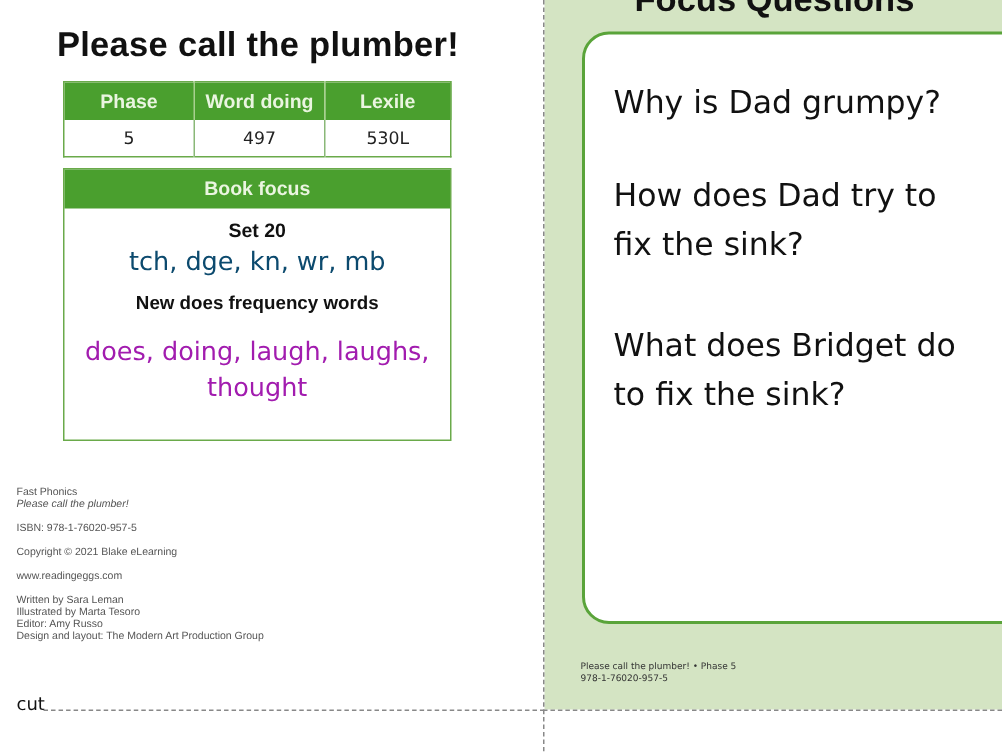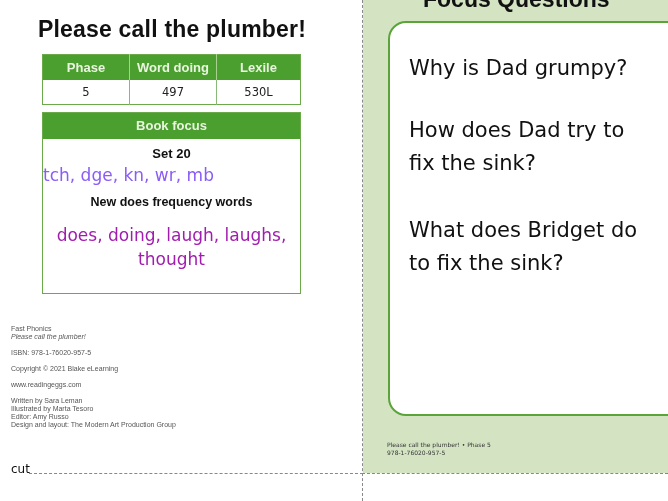--- a/index.html
+++ b/index.html
@@ -30,21 +30,21 @@
   .info-table td:last-child { border-right: none; }
   .focus-box {
     position: absolute; left: 42px; top: 112px; width: 257px; height: 180px;
     border: 1px solid #6aaa4a; background: #fff;
   }
   .focus-head {
     background: #4a9f2e; color: #eaf5e0; text-align: center; height: 26px; line-height: 26px;
     font-family: "Liberation Sans", sans-serif; font-weight: bold; font-size: 13px;
   }
   .set-label { text-align: center; font-family: "Liberation Sans", sans-serif; font-weight: bold; font-size: 13px; margin-top: 7px; }
-  .set-value { text-align: left; font-size: 17px; margin-top: 4px; color: #8b5cf6; }
+  .set-value { text-align: center; font-size: 17px; margin-top: 4px; color: #0c4a6e; }
   .hfw-label { text-align: center; font-family: "Liberation Sans", sans-serif; font-weight: bold; font-size: 12.5px; margin-top: 10px; }
   .hfw-value { text-align: center; font-size: 17px; line-height: 24px; margin-top: 14px; padding: 0 6px; color: #a21caf; }
   .credits {
     position: absolute; left: 11px; top: 325px; width: 300px;
     font-family: "Liberation Sans", sans-serif; font-size: 7px; color: #555; line-height: 8px;
   }
   .credits p { margin: 0 0 8px 0; }
   .credits .italic { font-style: italic; }
   .cut-row { position: absolute; left: 11px; top: 465px; height: 14px; width: 352px; }
   .cut-label { position: absolute; left: 0; top: -3px; font-size: 12px; color: #111; text-align: center; }

